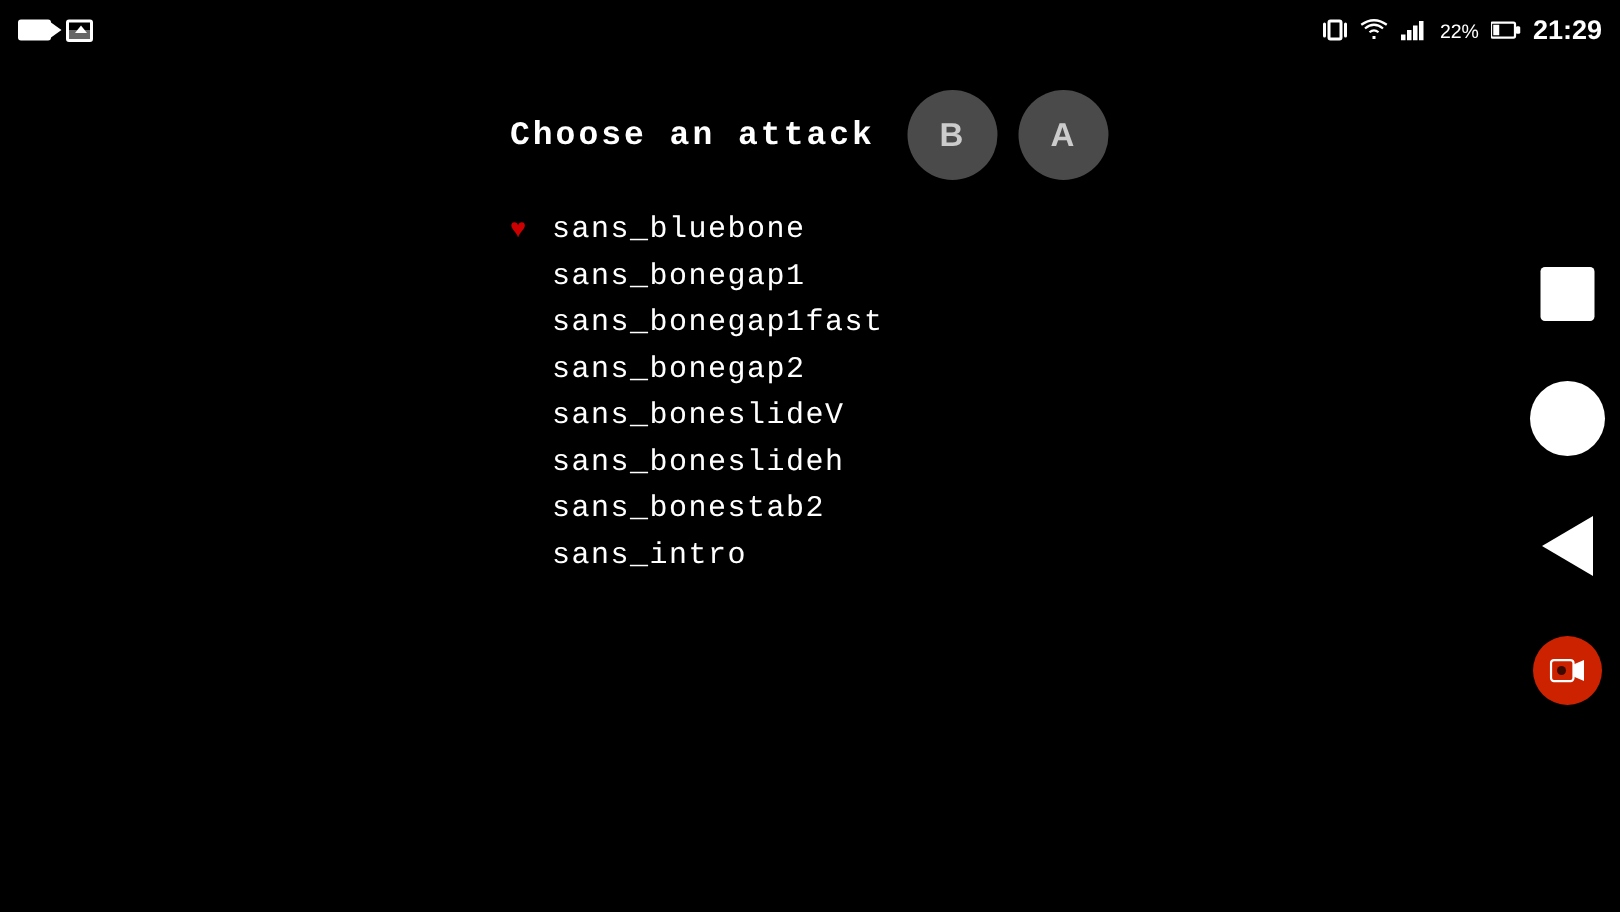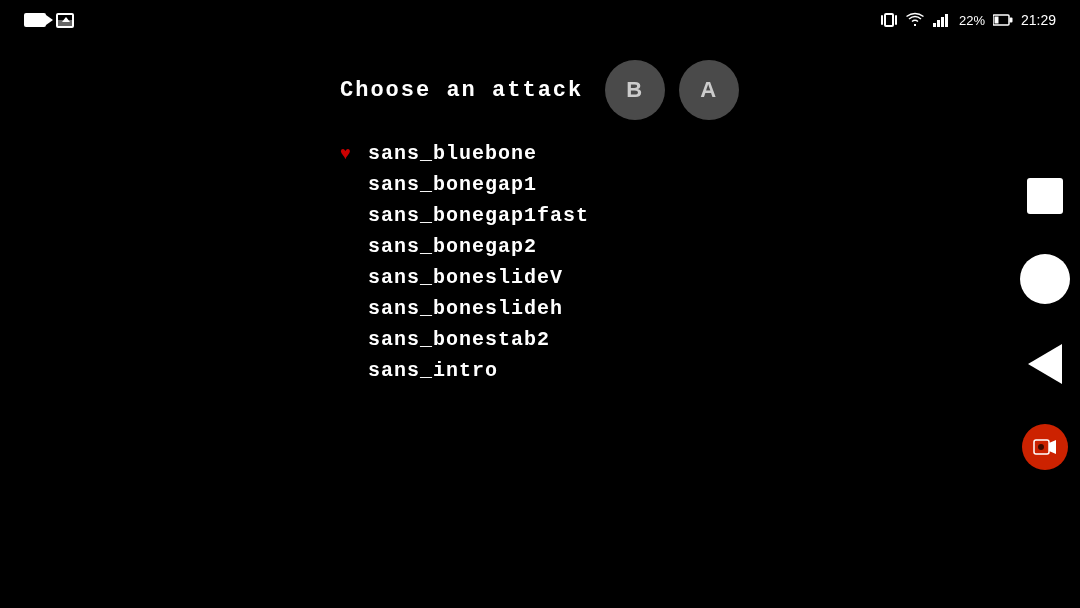--- a/index.html
+++ b/index.html
@@ -20,21 +20,21 @@
     
     .status-bar {
       position: absolute;
       top: 0;
       left: 0;
       right: 0;
       height: 40px;
       display: flex;
       align-items: center;
       justify-content: space-between;
-      padding: 0 24px;
+      padding: 0 12px;
       background: #000;
       z-index: 100;
     }
 
     .status-bar-left {
       display: flex;
       align-items: center;
       gap: 10px;
     }
 
@@ -162,21 +162,21 @@
       align-items: center;
       justify-content: flex-start;
     }
 
     .heart-icon {
       color: #cc0000;
       font-size: 18px;
     }
 
     .attack-name {
-      font-weight: bold;
+      font-weight: normal;
     }
 
     
     .right-controls {
       position: absolute;
       right: 0;
       top: 40px;
       bottom: 0;
       width: 70px;
       display: flex;
@@ -270,21 +270,21 @@
     </svg>
 
     <span>22%</span>
 
     <svg width="20" height="12" viewBox="0 0 20 12">
       <rect x="0" y="1" width="16" height="10" rx="1" stroke="white" stroke-width="1.5" fill="none"></rect>
       <rect x="16.5" y="3.5" width="3" height="5" rx="1" fill="white"></rect>
       <rect x="1.5" y="2.5" width="4" height="7" fill="white"></rect>
     </svg>
 
-    <span style="font-weight:normal;font-size:14px;">21:29</span>
+    <span style="font-weight:bold;font-size:18px;">21:29</span>
   </div>
 </div>
 
 <div class="main-content">
 
   <div class="choose-label">
     <span>Choose an attack</span>
     <div class="game-buttons">
       <div class="game-btn">B</div>
       <div class="game-btn">A</div>

